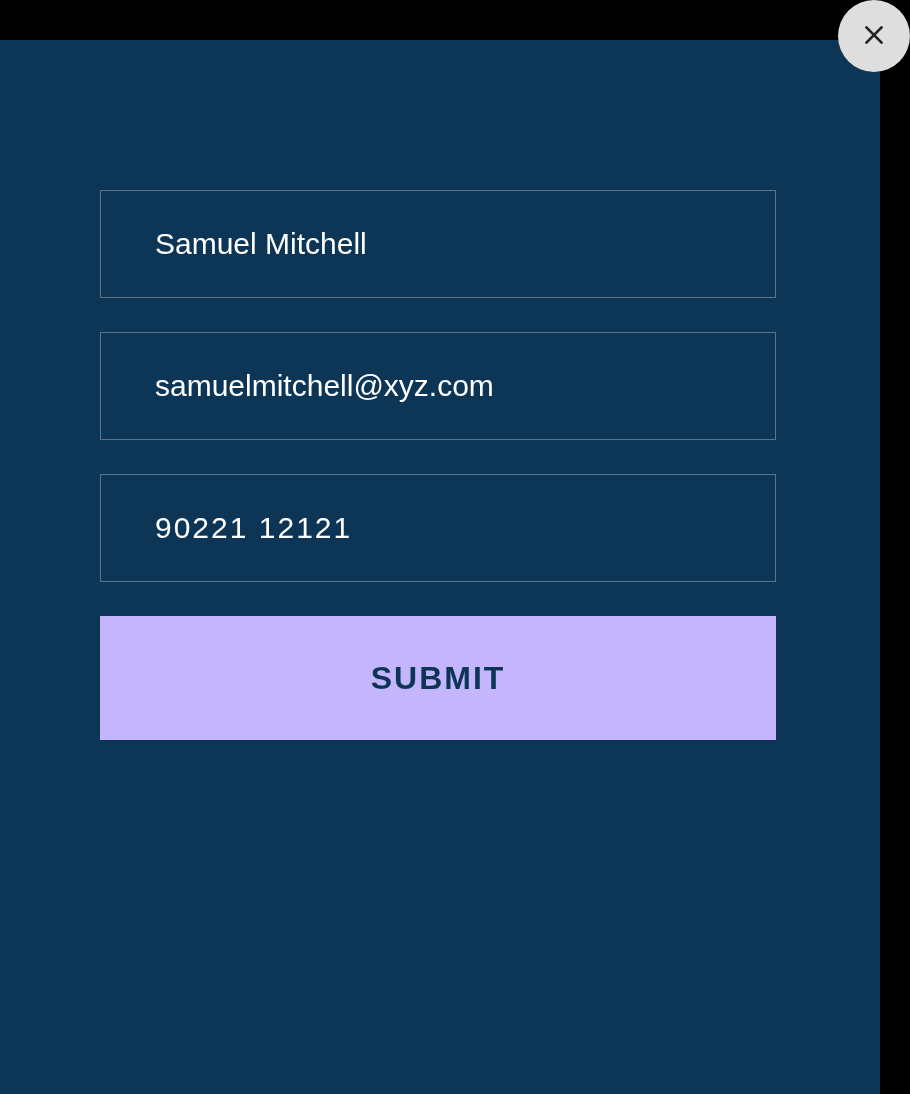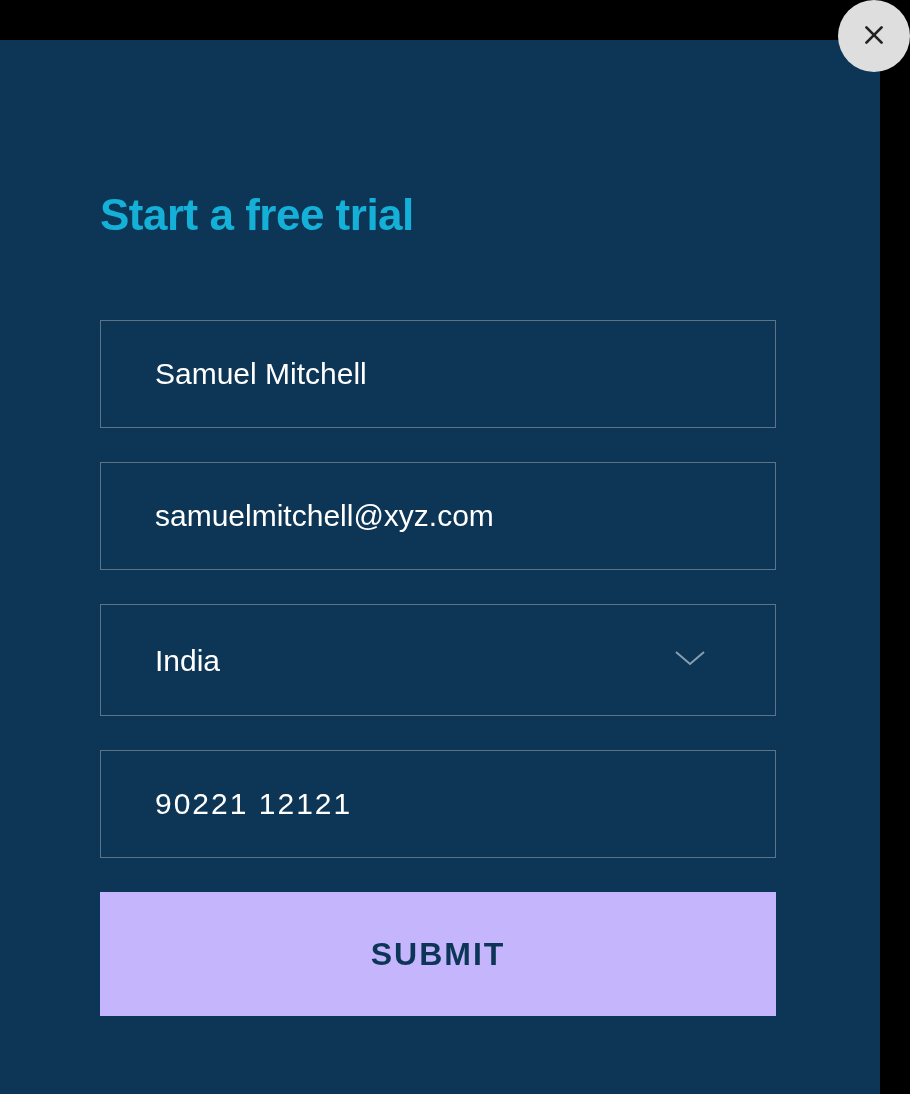--- a/index.html
+++ b/index.html
@@ -139,34 +139,23 @@
   <span>
     <svg viewBox="0 0 24 24" fill="none" stroke="#222" stroke-width="2.5" stroke-linecap="round">
       <line x1="5" y1="5" x2="19" y2="19"></line>
       <line x1="19" y1="5" x2="5" y2="19"></line>
     </svg>
   </span>
 </button>
 
 <div class="modal">
 
-  <h1 class="title">Start a free trial</h1>
 
   <input type="text" class="field" value="Samuel Mitchell" style="">
 
   <input type="text" class="field" value="samuelmitchell@xyz.com" style="">
 
-  <div class="select-wrapper">
-    <select class="select-field">
-      <option>India</option>
-    </select>
-    <span class="chevron-icon">
-      <svg viewBox="0 0 32 20" fill="none" stroke="#8aa0b0" stroke-width="2">
-        <polyline points="2,4 16,16 30,4"></polyline>
-      </svg>
-    </span>
-  </div>
 
   <input type="text" class="field phone-field" value="90221 12121" style="">
 
   <button class="submit-btn">SUBMIT</button>
 
 </div>
 
 </body></html>

